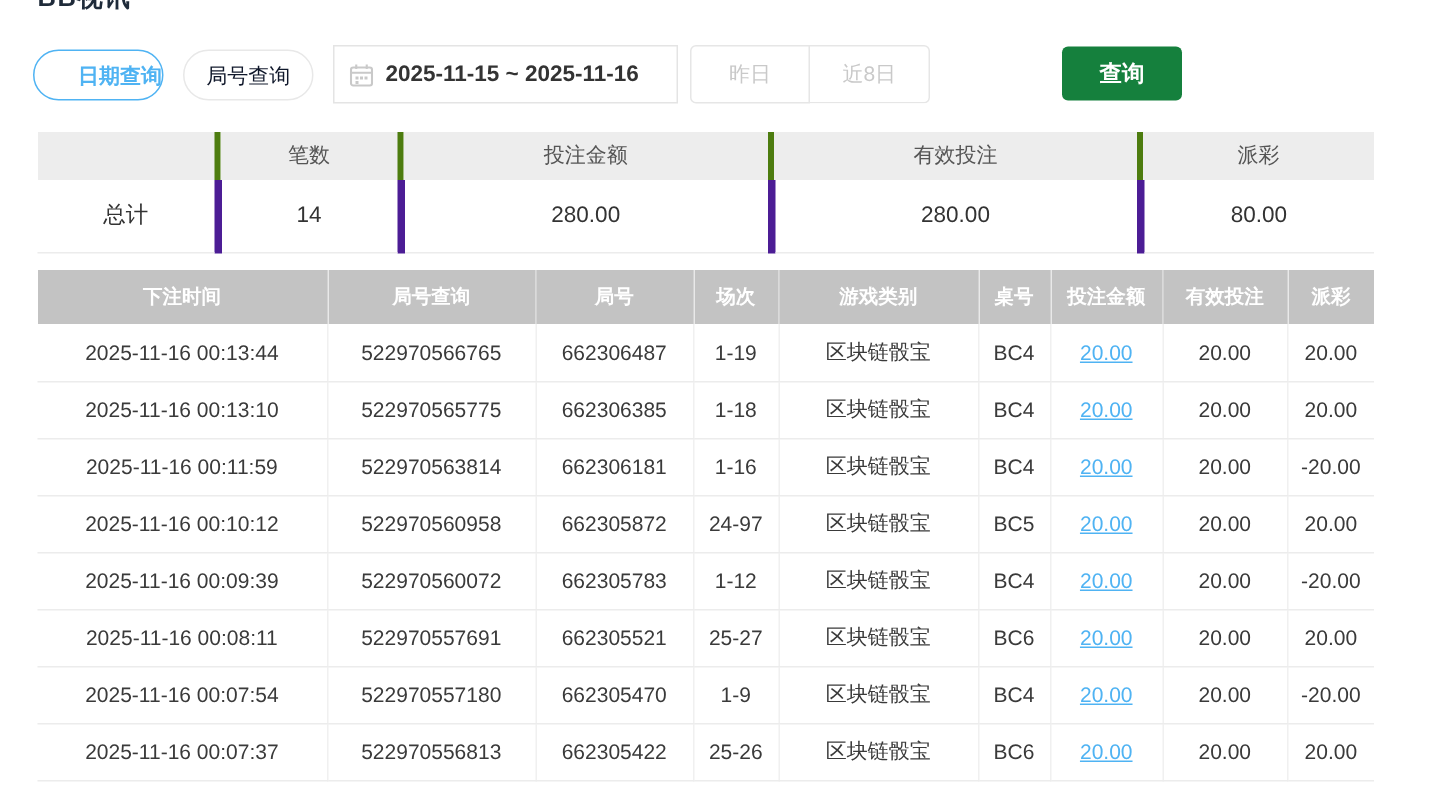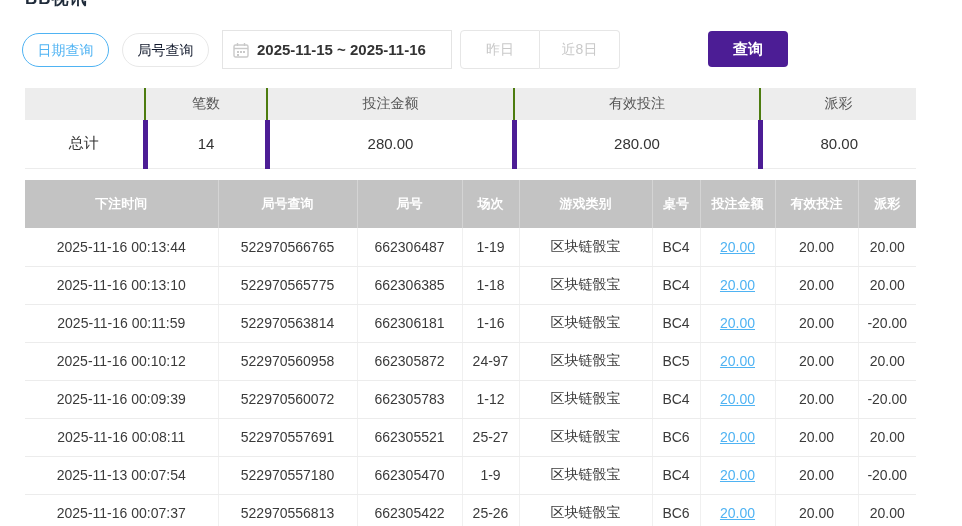--- a/index.html
+++ b/index.html
@@ -10,60 +10,60 @@
   }
   .page-title {
     position:absolute; top:-13px; left:25px; font-size:17px; font-weight:700; color:#1f2b3a;
     letter-spacing:1px;
   }
   
   .pill {
     position:absolute; top:33px; height:34px; width:87px; border-radius:17px;
     background:#fff; font-size:14px; text-align:center; line-height:32px; cursor:pointer;
   }
-  .pill.active { left:22px; border:1px solid #4fb3f3; color:#4fb3f3; font-weight:400; }
+  .pill.active { left:22px; border:1px solid #4fb3f3; color:#4fb3f3; font-weight:700;text-align:right; }
   .pill.inactive { left:122px; border:1px solid #e8e8e8; color:#0f172a; }
   .datebox {
     position:absolute; left:222px; top:30px; width:230px; height:39px;
     border:1px solid #e4e4e4; border-radius:0; background:#fff;
     display:flex; align-items:center; padding:0 10px; cursor:pointer;
   }
   .datebox .cal { width:16px; height:16px; margin-right:8px; flex:0 0 auto; }
   .datebox .dtext { font-size:15px; font-weight:600; color:#333; white-space:nowrap; }
   .btn-group { position:absolute; left:460px; top:30px; height:39px; display:flex; }
   .btn-group button {
     width:80px; height:39px; background:#fff; border:1px solid #e6e6e6; border-left:none;
     color:#c9c9c9; font-size:14px; font-family:inherit; cursor:pointer;
   }
   .btn-group button:first-of-type { border-left:1px solid #e6e6e6; border-radius:4px 0 0 4px; }
   .btn-group button:last-of-type { border-radius:0 4px 4px 0; }
   .search-btn {
     position:absolute; left:708px; top:31px; width:80px; height:36px;
-    background:#4c1d95; color:#fff; border:none; border-radius:4px;
+    background:#15803d; color:#fff; border:none; border-radius:4px;
     font-size:15px; font-weight:700; font-family:inherit; cursor:pointer;
   }
   
   table { border-collapse:collapse; table-layout:fixed; }
   td,th { text-align:center; overflow:hidden; white-space:nowrap; }
   
   .summary-table { position:absolute; left:25px; top:88px; width:891px; }
   .summary-table th {
     background:#ededed; height:32px; font-size:14px; font-weight:400; color:#555;
-    border-right:2px solid #4d7c0f;
+    border-right:4px solid #4d7c0f;
   }
   .summary-table th:last-child { border-right:none; }
   .summary-table td {
     background:#fff; height:48px; font-size:15px; color:#333;
     border-bottom:1px solid #ececec; border-right:5px solid #4c1d95;
   }
   .summary-table td:last-child { border-right:none; }
   
   .bets-table { position:absolute; left:25px; top:180px; width:891px; }
   .bets-table th {
-    background:#c3c3c3; height:48px; font-size:13px; font-weight:700; color:#fff;
+    background:#c3c3c3; height:36px; font-size:13px; font-weight:700; color:#fff;
     border-right:1px solid #d4d4d4;
   }
   .bets-table th:last-child { border-right:none; }
   .bets-table td {
     background:#fff; height:38px; font-size:14px; color:#3a3a3a;
     border-bottom:1px solid #ececec; border-right:1px solid #f0f0f0;
   }
   .bets-table td:last-child { border-right:none; }
   .bet-link { color:#4fb3f3; text-decoration:underline; cursor:pointer; }
   .neg { color:#f4545e; }
@@ -223,21 +223,21 @@
           <td>662305521</td>
           <td>25-27</td>
           <td>区块链骰宝</td>
           <td>BC6</td>
           <td><span class="bet-link">20.00</span></td>
           <td>20.00</td>
           <td>20.00</td>
         </tr>
 
         <tr>
-          <td>2025-11-13 00:07:54</td>
+          <td>2025-11-16 00:07:54</td>
           <td>522970557180</td>
           <td>662305470</td>
           <td>1-9</td>
           <td>区块链骰宝</td>
           <td>BC4</td>
           <td><span class="bet-link">20.00</span></td>
           <td>20.00</td>
           <td class="neg">-20.00</td>
         </tr>
 

